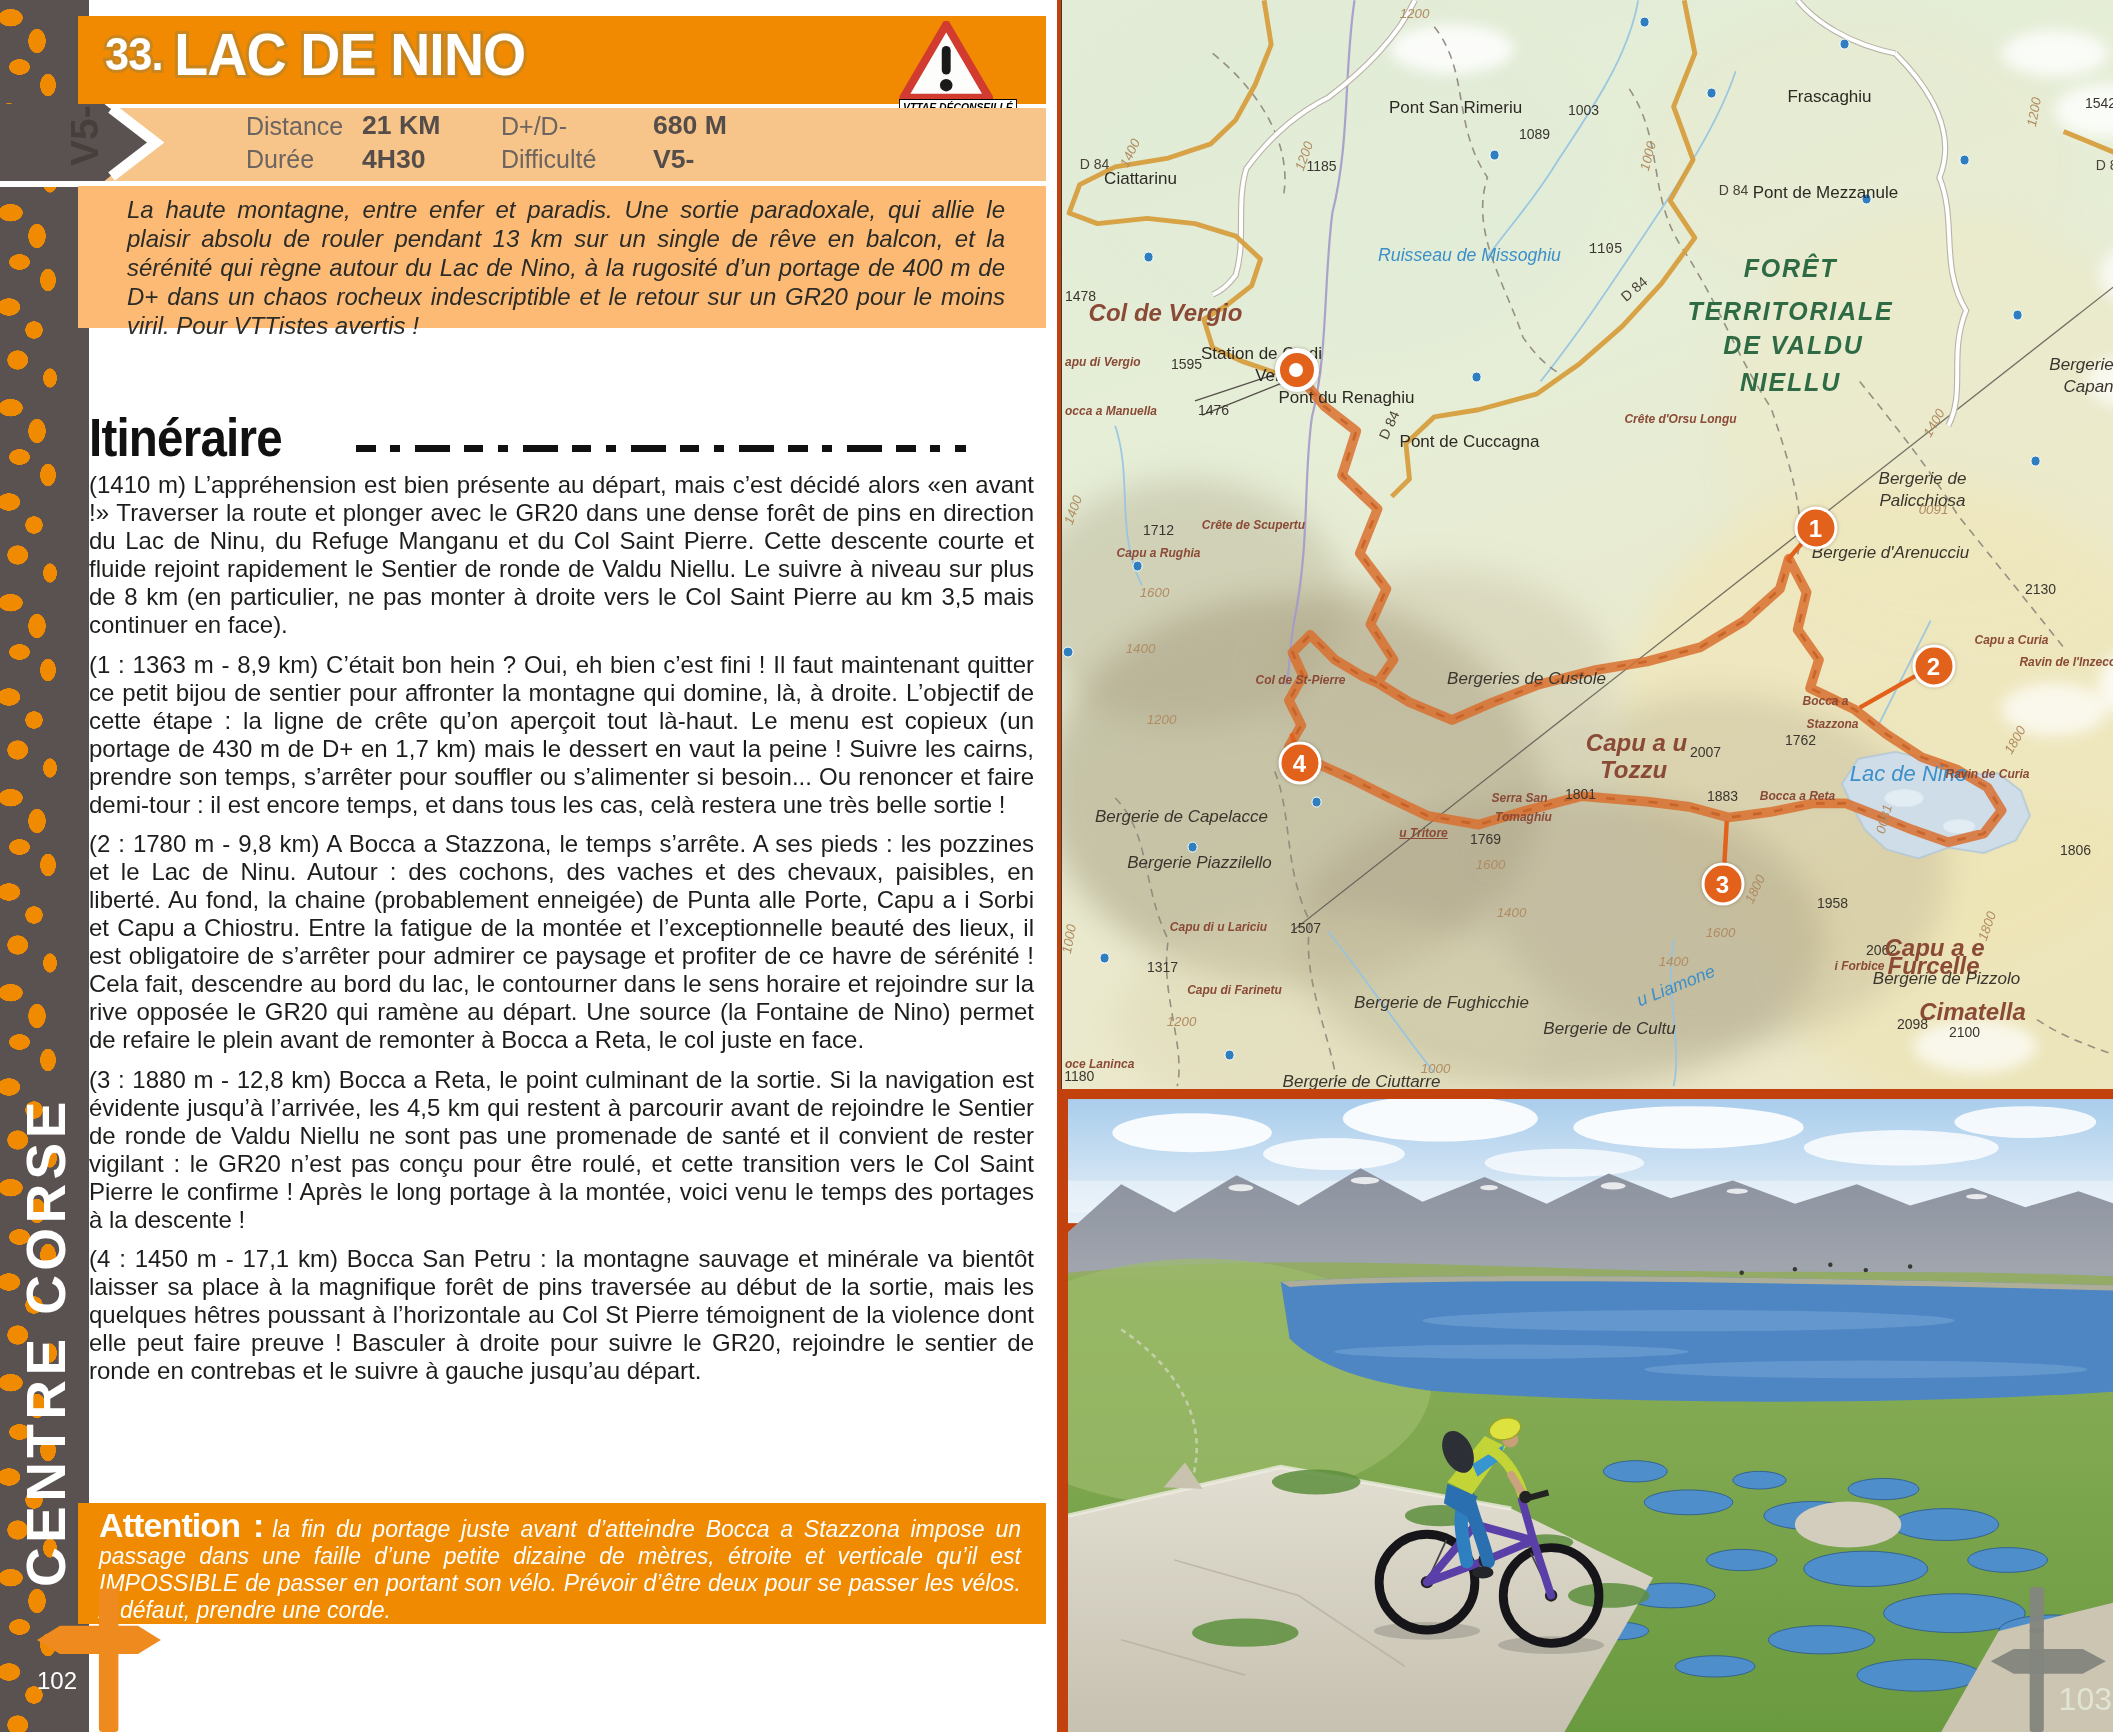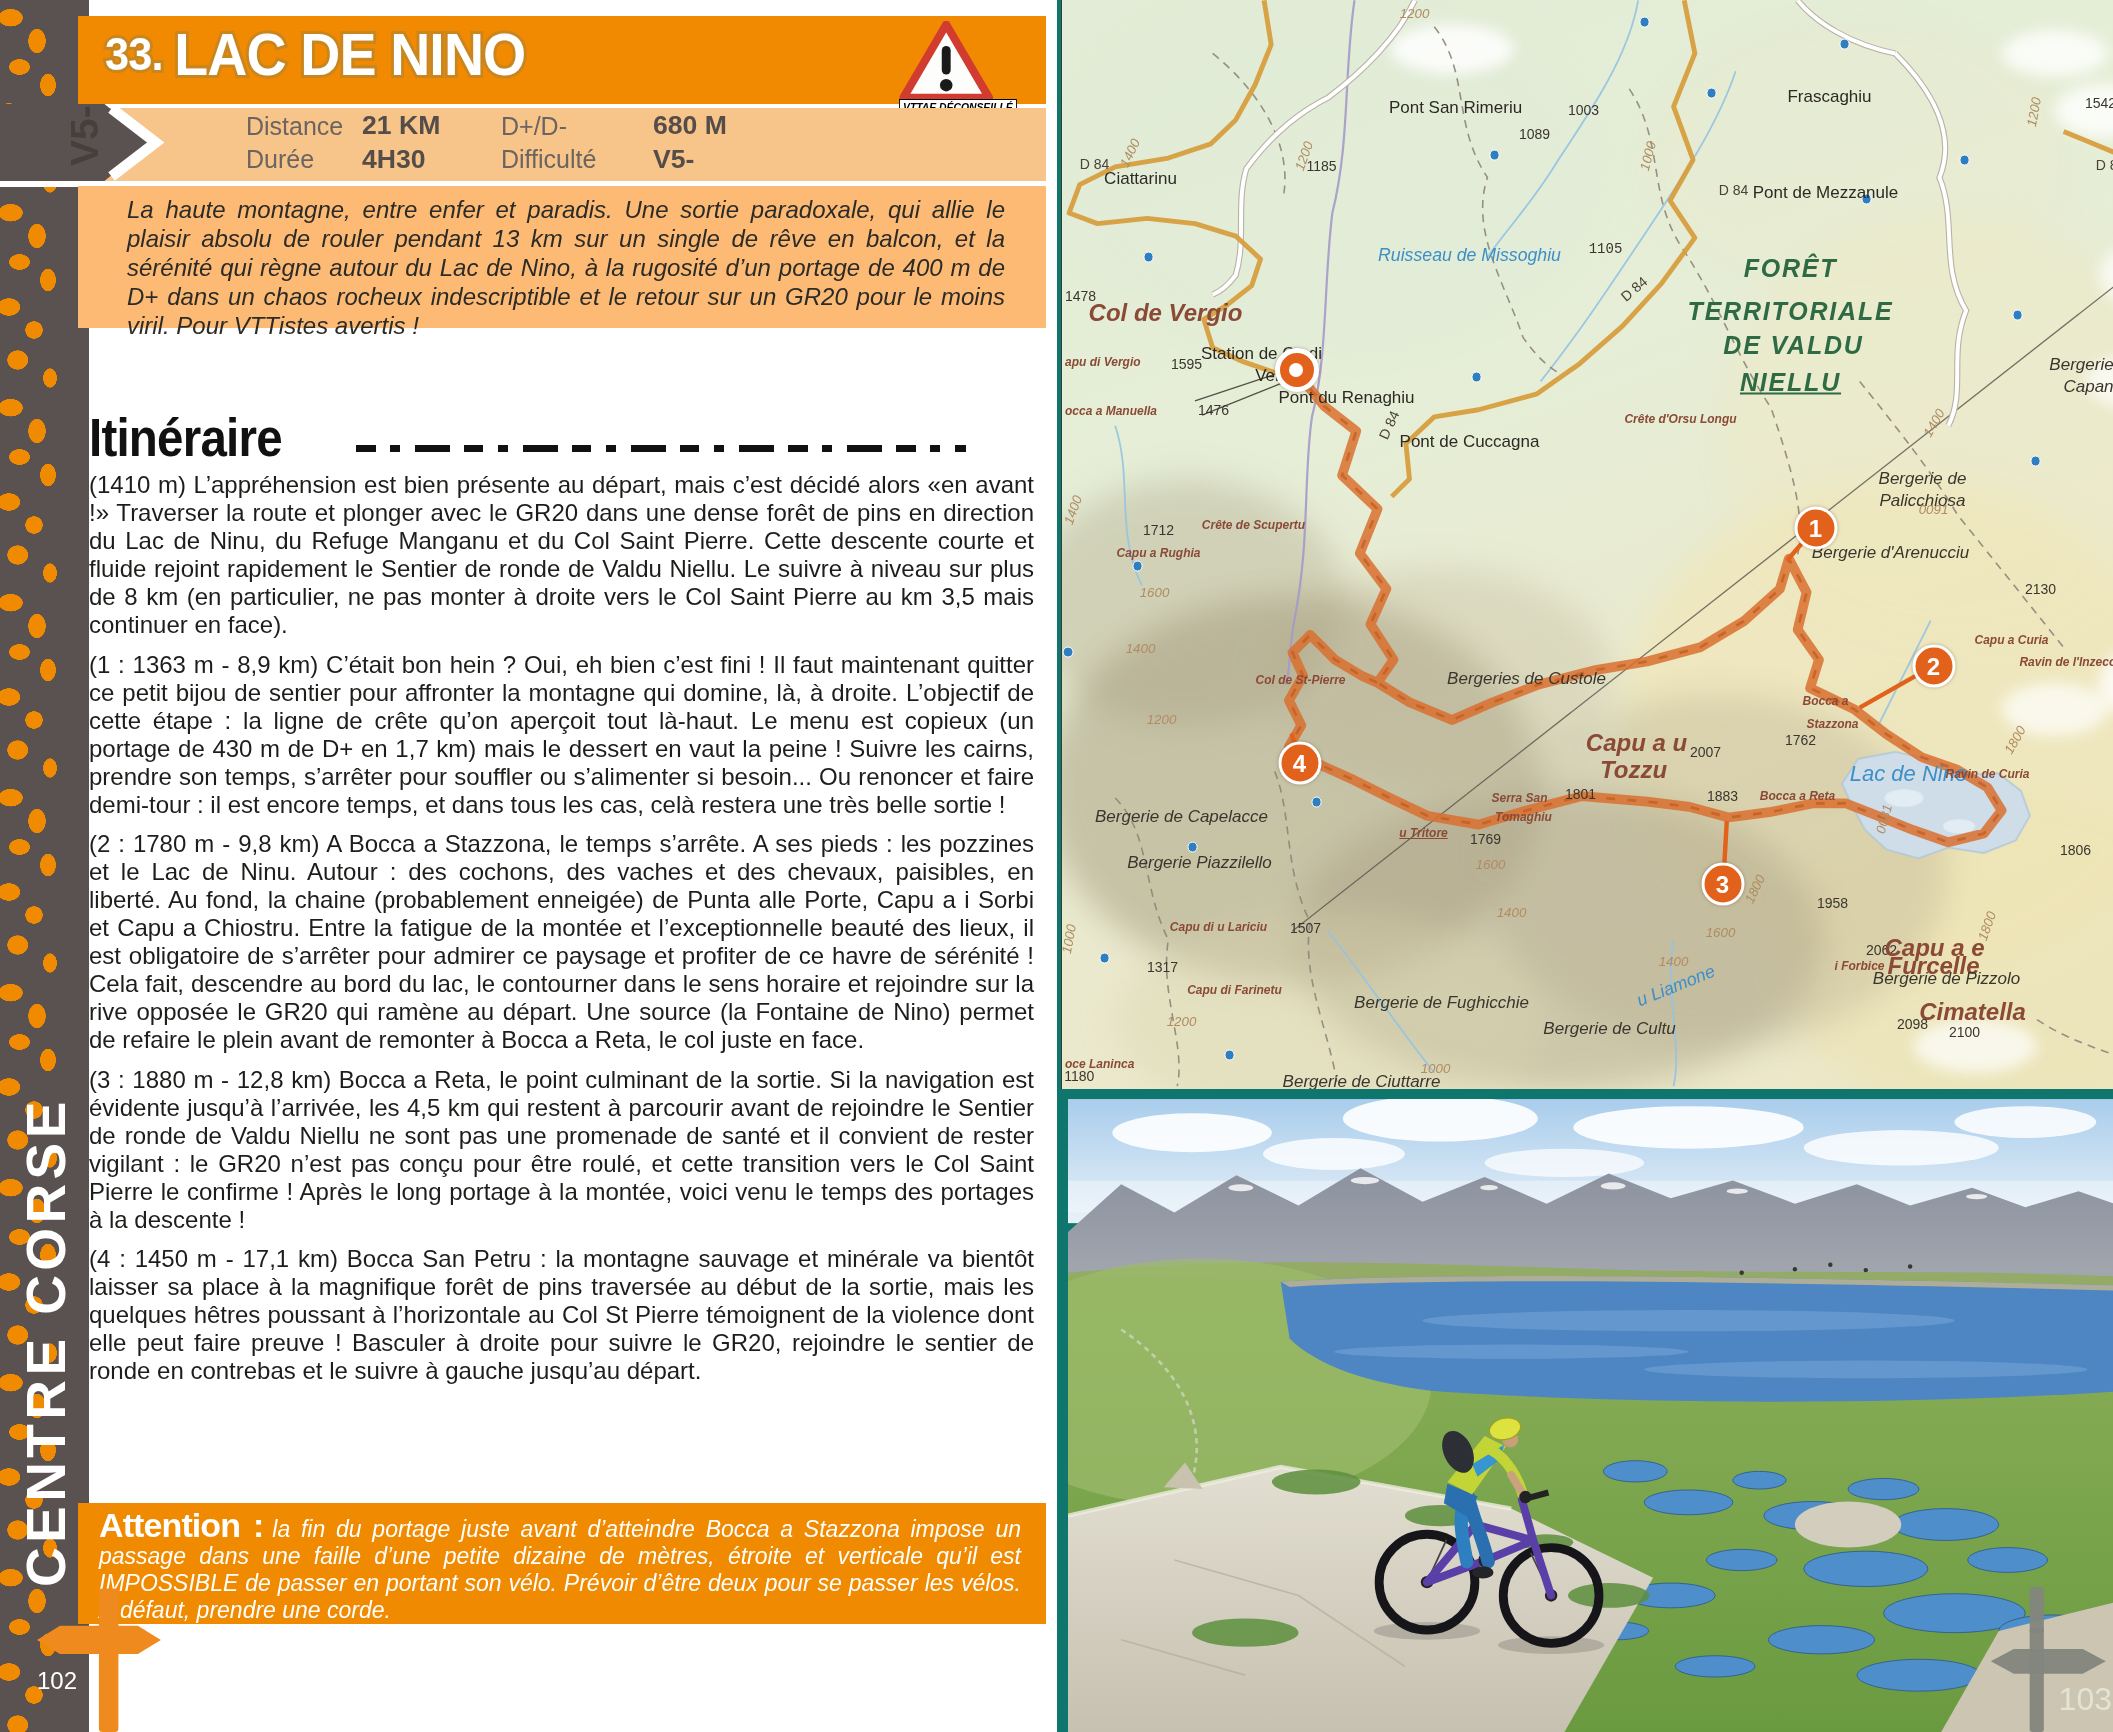--- a/index.html
+++ b/index.html
@@ -60,21 +60,21 @@
   
   #attention-box{position:absolute;left:78px;top:1503px;width:968px;height:121px;
     background:#f08a00;color:#fff;overflow:hidden;}
   #attention-text{position:absolute;left:21px;top:8.9px;width:922px;font-style:italic;
     font-size:23px;line-height:27px;text-align:justify;}
   #attention-text .att-label{font-style:normal;font-weight:800;font-size:34px;
     letter-spacing:-0.9px;padding-right:8.9px;}
   
   #orange-post{position:absolute;left:35px;top:1578px;}
   
-  #page-right{position:absolute;left:1057px;top:0;width:1057px;height:1733px;background:#0f766e;}
+  #page-right{position:absolute;left:1057px;top:0;width:1057px;height:1733px;background:#c2410c;}
   #map{position:absolute;left:3.5px;top:0;width:1053px;height:1089px;overflow:hidden;
     border-left:1.8px solid #3c3a36;background:linear-gradient(160deg,#e2ecd6 0%,#e6eed7 35%,#ebe9cd 70%,#ece7c7 100%);}
   #map svg{position:absolute;left:0;top:0;}
   .lbl{position:absolute;transform:translate(-50%,-50%);white-space:nowrap;z-index:5;}
   .lbl.anchor-l{transform:translate(0,-50%);}
   .place{color:#2d2a24;font-size:17px;}
   .berg{color:#3a362e;font-size:17px;font-style:italic;}
   .peak{color:#8a4a36;font-size:12px;font-weight:700;font-style:italic;}
   .peak-lg{font-size:24px;}
   .elev{color:#3a362f;font-size:14px;}
@@ -281,21 +281,21 @@
           <div class="lbl contour" style="left: 68px; top: 153px; transform: translate(-50%, -50%) rotate(-65deg);">1400</div>
           <div class="lbl contour" style="left: 242px; top: 156px; transform: translate(-50%, -50%) rotate(-70deg);">1200</div>
           <div class="lbl contour" style="left: 586px; top: 156px; transform: translate(-50%, -50%) rotate(-75deg);">1000</div>
           <div class="lbl elev anchor-l" style="left: 3.5px; top: 296px;">1478</div>
           <div class="lbl peak peak-lg" style="left: 104px; top: 313px;">Col de Vergio</div>
           <div class="lbl water" style="left: 408px; top: 255px;">Ruisseau de Missoghiu</div>
           <div class="lbl elev" style="left: 544px; top: 249px; font-family: Liberation Mono, monospace;">1105</div>
           <div class="lbl forest" style="left: 729px; top: 268px;">FORÊT</div>
           <div class="lbl forest" style="left: 729px; top: 311px;">TERRITORIALE</div>
           <div class="lbl forest" style="left: 732px; top: 345px;">DE VALDU</div>
-          <div class="lbl forest" style="left: 729px; top: 382px; text-decoration: underline;">NIELLU</div>
+          <div class="lbl forest" style="left: 729px; top: 382px;">NIELLU</div>
           <div class="lbl berg" style="left: 1020px; top: 365px;">Bergerie</div>
           <div class="lbl berg" style="left: 1027px; top: 387px;">Capan</div>
           <div class="lbl place" style="left: 200px; top: 354px;">Station de Ca di</div>
           <div class="lbl place" style="left: 213px; top: 376px;">Vergi</div>
           <div class="lbl peak anchor-l" style="left: 3.5px; top: 362px;">apu di Vergio</div>
           <div class="lbl elev" style="left: 125px; top: 364px;">1595</div>
           <div class="lbl peak anchor-l" style="left: 3.5px; top: 411px;">occa a Manuella</div>
           <div class="lbl elev" style="left: 152px; top: 410px;">1476</div>
           <div class="lbl place" style="left: 285px; top: 398px;">Pont du Renaghiu</div>
           <div class="lbl road" style="left: 327px; top: 425px; transform: translate(-50%, -50%) rotate(-65deg);">D 84</div>

